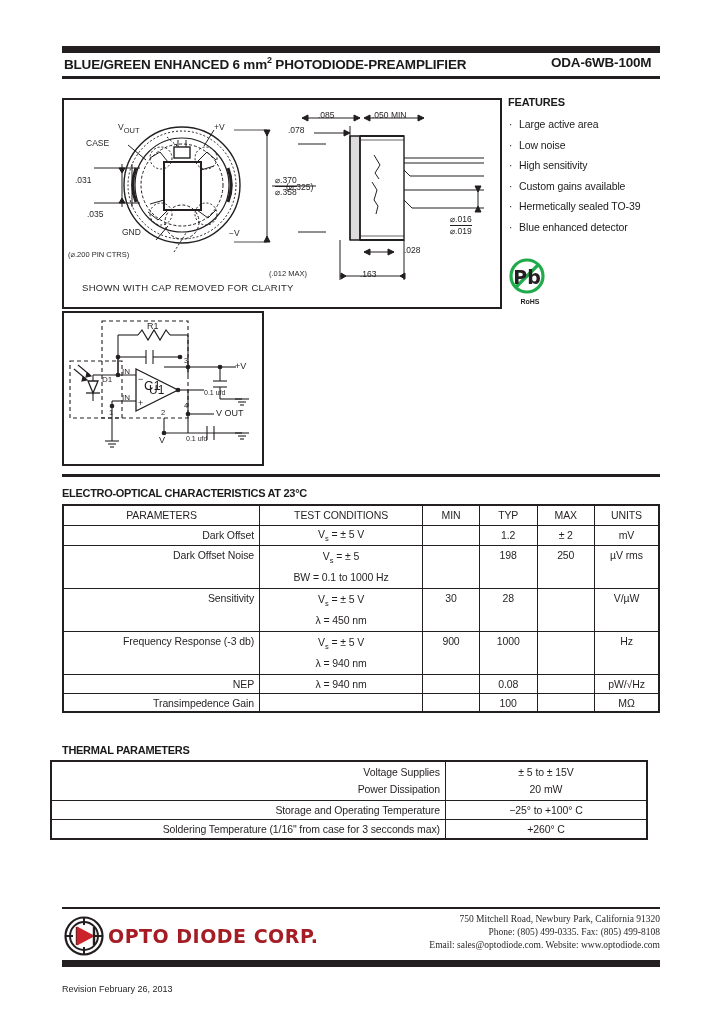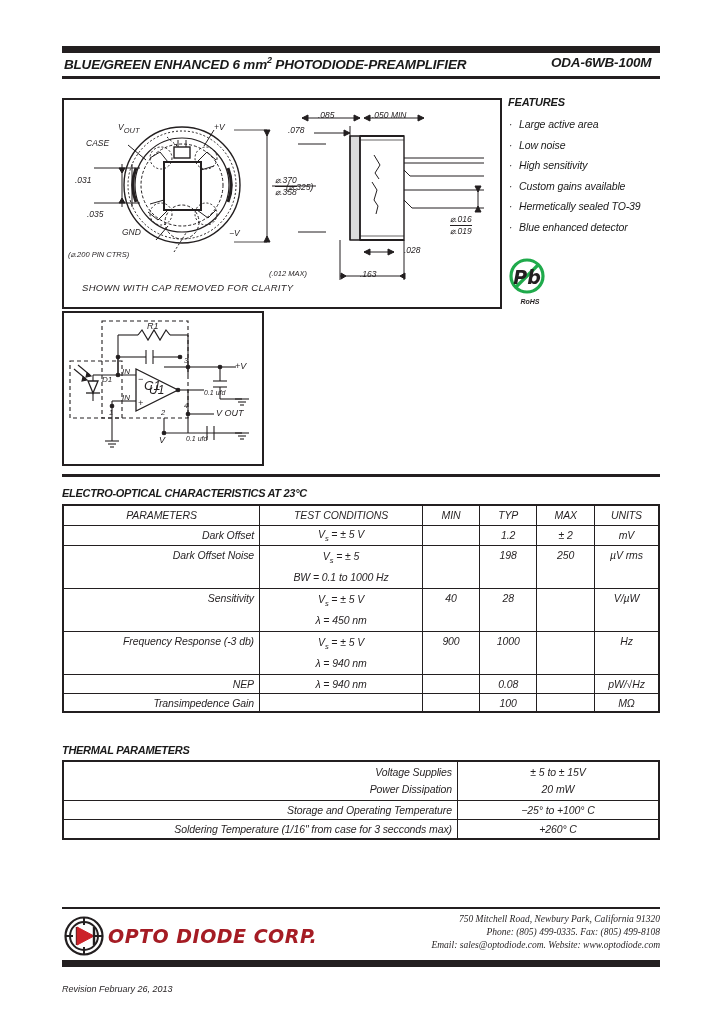--- a/index.html
+++ b/index.html
@@ -1,19 +1,19 @@
 <!DOCTYPE html>
 <html><head>
 <meta charset="utf-8">
 <style>
   html,body{margin:0;padding:0;background:#fff;}
   body{width:720px;height:1012px;position:relative;
        font-family:"Liberation Sans", sans-serif;color:#1a1a1a;
        -webkit-font-smoothing:none;}
-  .page{position:absolute;left:0;top:0;width:592px;height:1012px;font-style:italic;}
+  .page{position:absolute;left:0;top:0;width:592px;height:1012px;}
   .abs{position:absolute;}
 
   
   #hdr-bar{left:62px;top:46px;width:598px;height:7px;background:#231f20;}
   #hdr-rule{left:62px;top:76px;width:598px;height:3px;background:#231f20;}
   #hdr-title{left:64px;top:55px;font-size:13.5px;font-weight:bold;
              letter-spacing:-0.2px;white-space:nowrap;}
   #hdr-part{left:551px;top:55px;font-size:13.5px;font-weight:bold;
             letter-spacing:-0.2px;white-space:nowrap;}
   .sup{font-size:9px;vertical-align:super;}
@@ -43,21 +43,21 @@
   
   #sec-rule1{left:62px;top:474px;width:598px;height:3px;background:#231f20;}
 
   
   .tbl-title{font-size:11px;font-weight:bold;letter-spacing:-0.3px;}
   #eo-title{left:62px;top:487px;}
   #th-title{left:62px;top:744px;}
 
   table{border-collapse:collapse;position:absolute;}
   #eo-table{left:62px;top:504px;width:598px;}
-  #th-table{left:62px;top:760px;width:598px;border-radius:21px;}
+  #th-table{left:50px;top:760px;width:598px;border-radius:21px;}
   #eo-table td,#eo-table th,#th-table td{
       border:1px solid #231f20;font-size:10.5px;font-weight:normal;
       padding:2px 5px;vertical-align:middle;color:#231f20;
       letter-spacing:-0.1px;}
   #eo-table{border:2px solid #231f20;}
   #th-table{border:2px solid #231f20;}
   .c-center{text-align:center;}
   .c-left{text-align:right;}
   .r-h{height:20px;}
   .r-1{height:19px;}
@@ -389,21 +389,21 @@
       <td class="c-center" style="vertical-align:top;padding-top:3px;">198</td>
       <td class="c-center" style="vertical-align:top;padding-top:3px;">250</td>
       <td class="c-center" style="vertical-align:top;padding-top:3px;">µV rms</td>
     </tr>
     <tr class="r-2">
       <td class="c-left" style="vertical-align:top;padding-top:3px;">Sensitivity</td>
       <td class="c-center two-line">
         <div>V<span class="sub">s</span> = ± 5 V</div>
         <div>λ = 450 nm</div>
       </td>
-      <td class="c-center" style="vertical-align:top;padding-top:3px;">40</td>
+      <td class="c-center" style="vertical-align:top;padding-top:3px;">30</td>
       <td class="c-center" style="vertical-align:top;padding-top:3px;">28</td>
       <td class="c-center" style="vertical-align:top;padding-top:3px;"></td>
       <td class="c-center" style="vertical-align:top;padding-top:3px;">V/µW</td>
     </tr>
     <tr class="r-2">
       <td class="c-left" style="vertical-align:top;padding-top:3px;">Frequency Response (-3 db)</td>
       <td class="c-center two-line">
         <div>V<span class="sub">s</span> = ± 5 V</div>
         <div>λ = 940 nm</div>
       </td>

